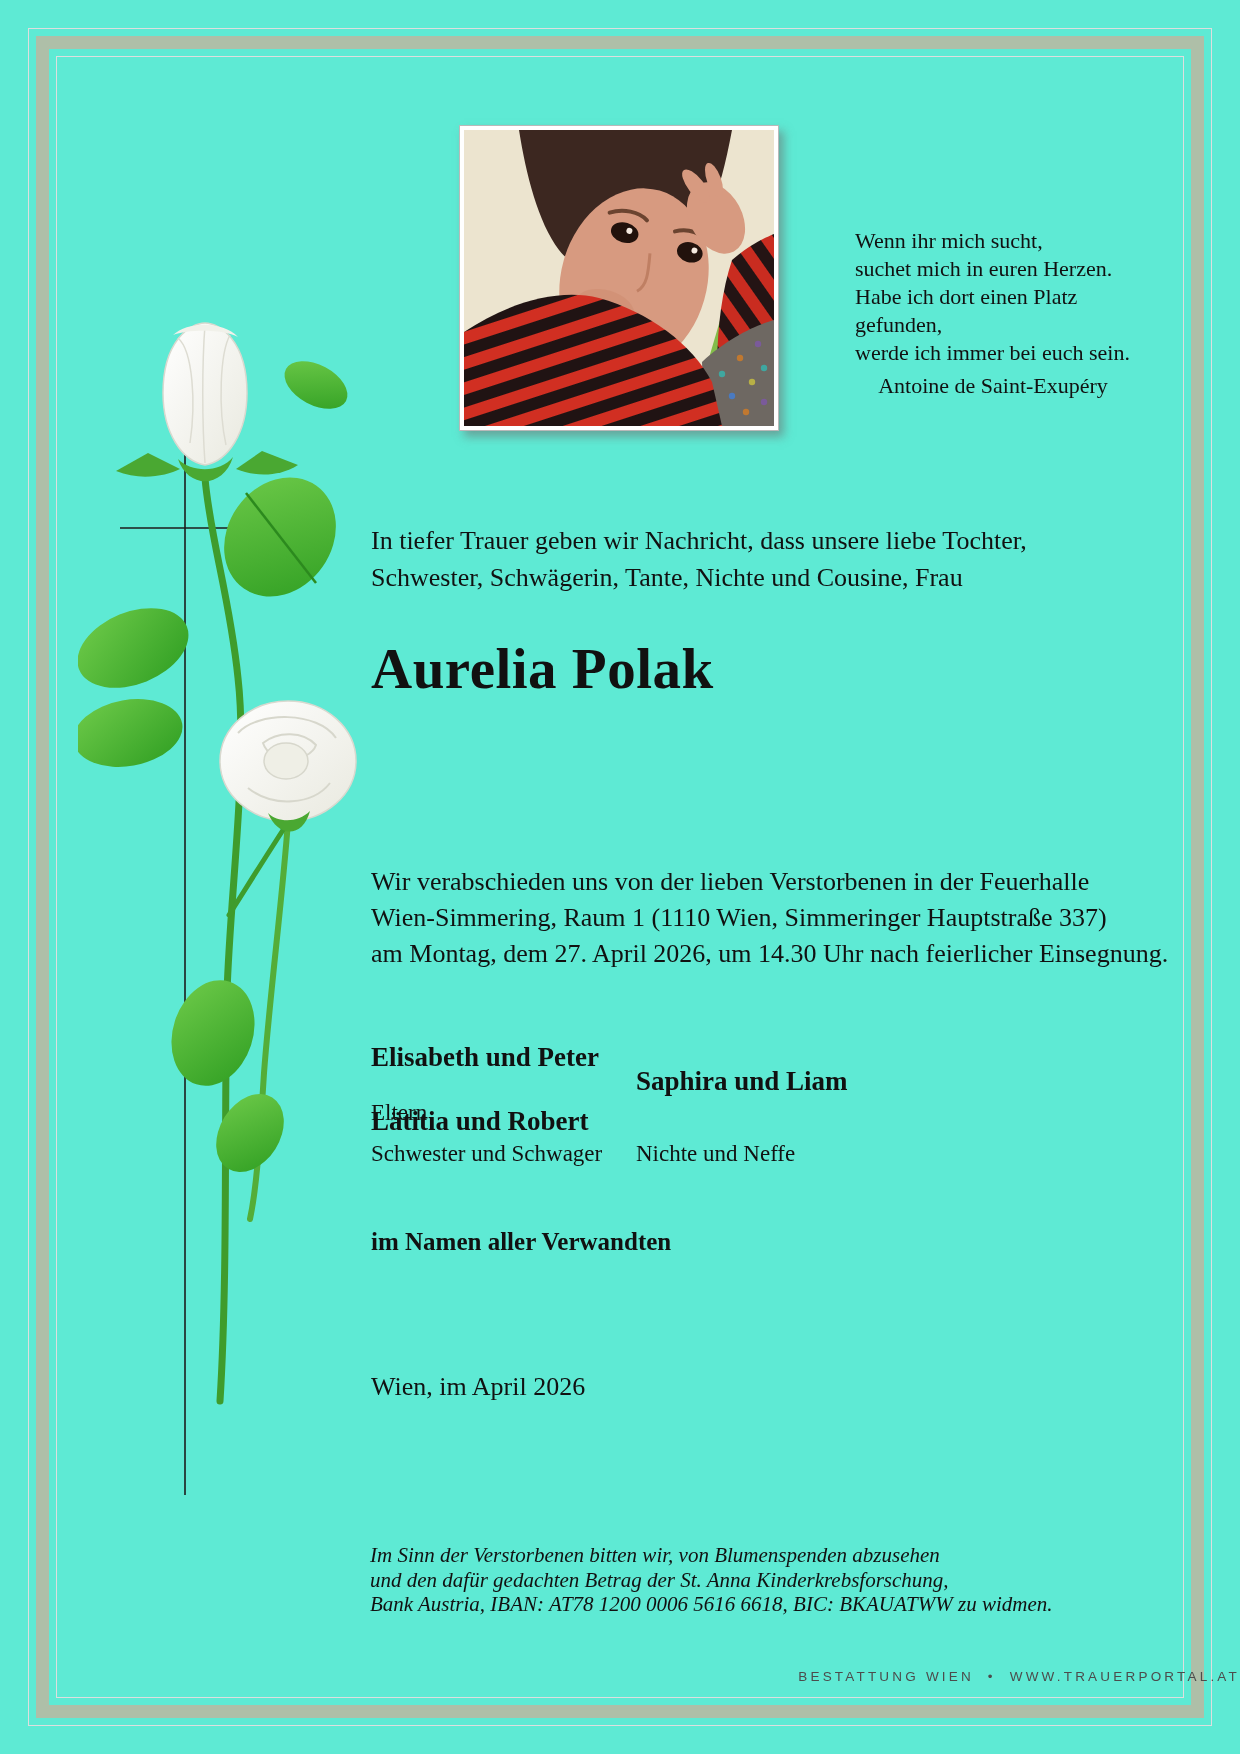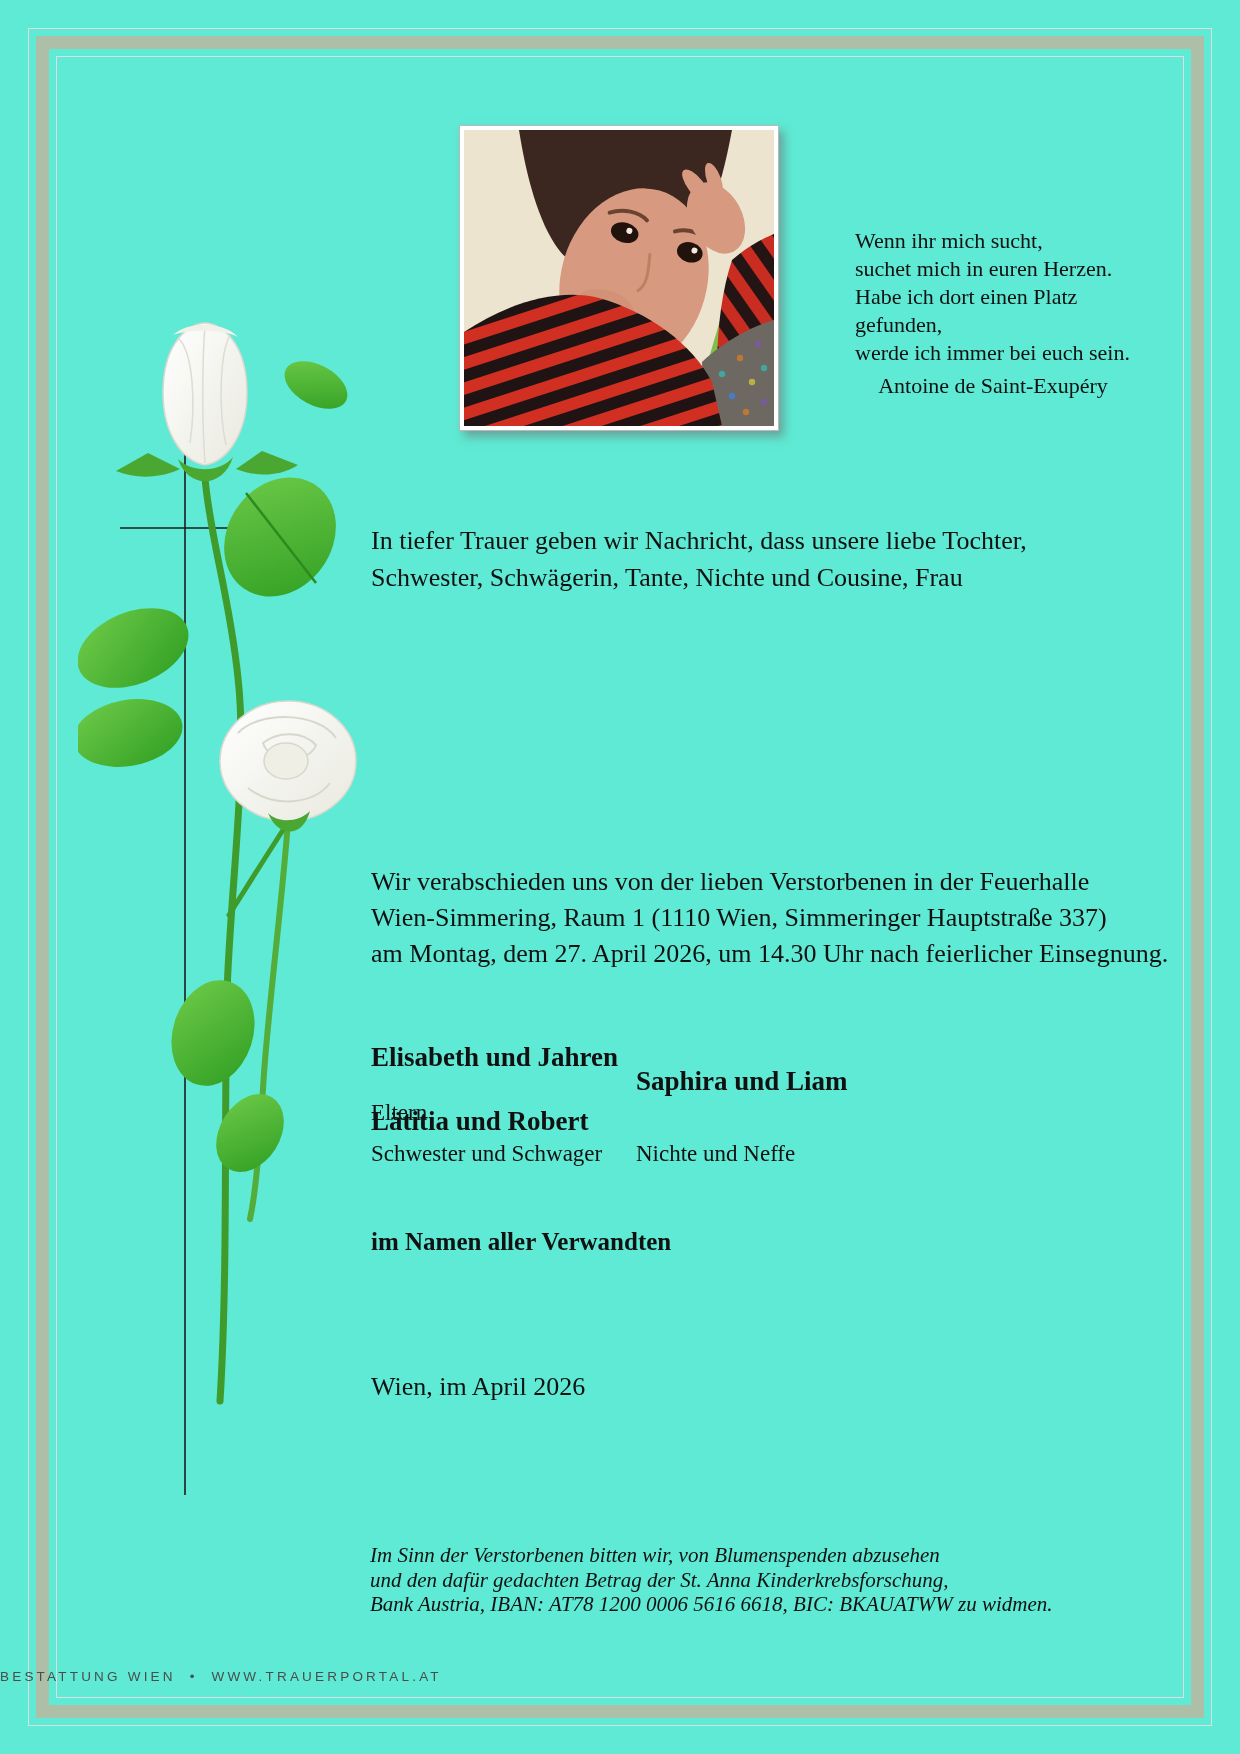--- a/index.html
+++ b/index.html
@@ -36,21 +36,21 @@
   .farewell{left:371px;top:864px;font-size:26px;line-height:36px;}
   .m-names{font-size:27px;font-weight:bold;}
   .m-rel{font-size:23px;}
   .m1n{left:371px;top:1042px;} .m1r{left:371px;top:1100px;}
   .m2n{left:371px;top:1106px;} .m2r{left:371px;top:1141px;}
   .m3n{left:636px;top:1066px;} .m3r{left:636px;top:1141px;}
   .in-name{left:371px;top:1228px;font-size:25px;font-weight:bold;}
   .place-date{left:371px;top:1372px;font-size:26px;}
   .donation{left:370px;top:1543px;font-size:21px;line-height:24.5px;font-style:italic;}
   .footer{
-    position:absolute;left:0;top:1669px;width:100%;text-align:left;
+    position:absolute;left:0;top:1669px;width:100%;text-align:right;
     font-family:"Liberation Sans", sans-serif;font-size:13.5px;
     letter-spacing:3.2px;color:var(--footer-text,#4c4c4c);white-space:pre;
   }
 </style>
 </head>
 <body>
 
 <div class="page">
 
   <div class="frame-outer"></div>
@@ -160,25 +160,26 @@
     <path d="M100,166 C110,196 145,196 155,164 C142,180 114,180 100,166 Z" fill="#4aa832"></path>
 
     <ellipse cx="210" cy="468" rx="68" ry="60" fill="url(#petg)" stroke="#d9d9cf" stroke-width="1.5"></ellipse>
     <path d="M160,440 C180,418 240,418 258,445 M170,495 C195,515 235,512 252,490 M185,450 C200,438 225,438 238,452 C232,470 192,472 185,450 Z" stroke="#d7d7cc" stroke-width="2" fill="none"></path>
     <ellipse cx="208" cy="468" rx="22" ry="18" fill="#efefe6" stroke="#d7d7cc" stroke-width="1.5"></ellipse>
     <path d="M190,520 C200,545 225,545 232,518 C220,530 200,530 190,520 Z" fill="#4aa832"></path>
   </svg>
 
   <div class="tblock intro">In tiefer Trauer geben wir Nachricht, dass unsere liebe Tochter,
 Schwester, Schwägerin, Tante, Nichte und Cousine, Frau</div>
+  <h1 class="tblock name">Aurelia Polak</h1>
   <div class="tblock farewell">Wir verabschieden uns von der lieben Verstorbenen in der Feuerhalle
 Wien-Simmering, Raum 1 (1110 Wien, Simmeringer Hauptstraße 337)
 am Montag, dem 27. April 2026, um 14.30 Uhr nach feierlicher Einsegnung.</div>
 
-  <div class="tblock m-names m1n">Elisabeth und Jahren</div>
+  <div class="tblock m-names m1n">Elisabeth und Peter</div>
   <div class="tblock m-rel m1r">Eltern</div>
   <div class="tblock m-names m2n">Lätitia und Robert</div>
   <div class="tblock m-rel m2r">Schwester und Schwager</div>
   <div class="tblock m-names m3n">Saphira und Liam</div>
   <div class="tblock m-rel m3r">Nichte und Neffe</div>
   <div class="tblock in-name">im Namen aller Verwandten</div>
 
   <div class="tblock place-date">Wien, im April 2026</div>
   <div class="tblock donation">Im Sinn der Verstorbenen bitten wir, von Blumenspenden abzusehen
 und den dafür gedachten Betrag der St. Anna Kinderkrebsforschung,

